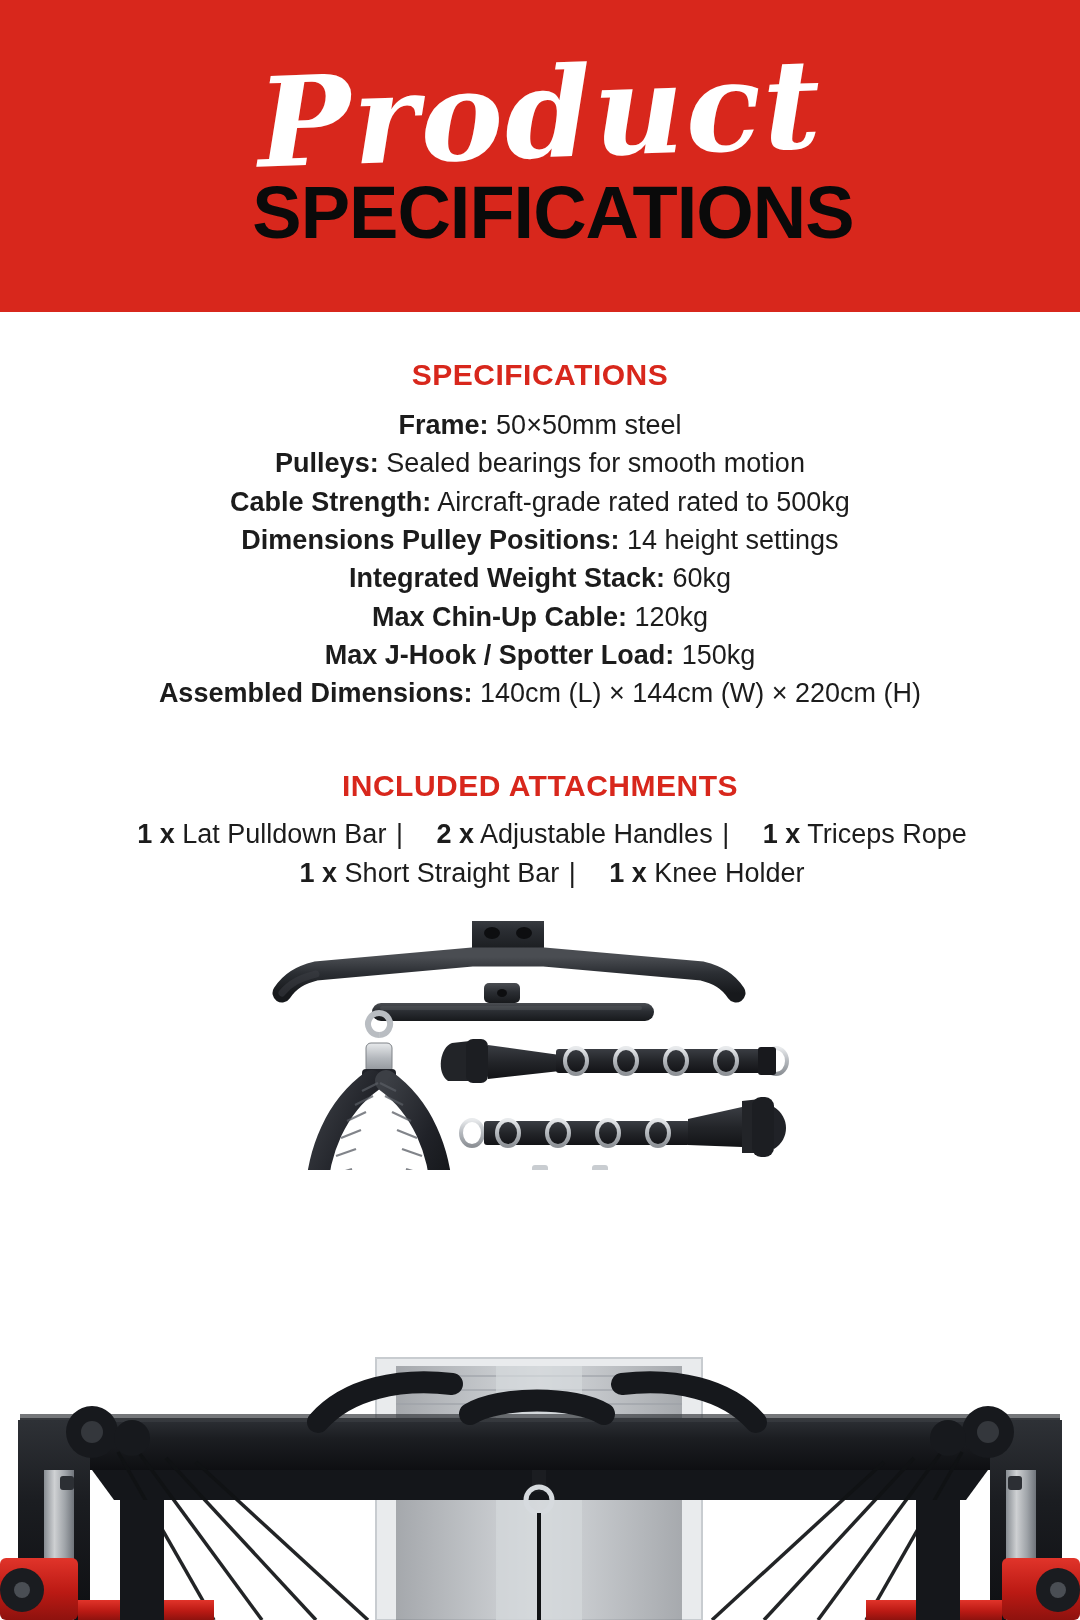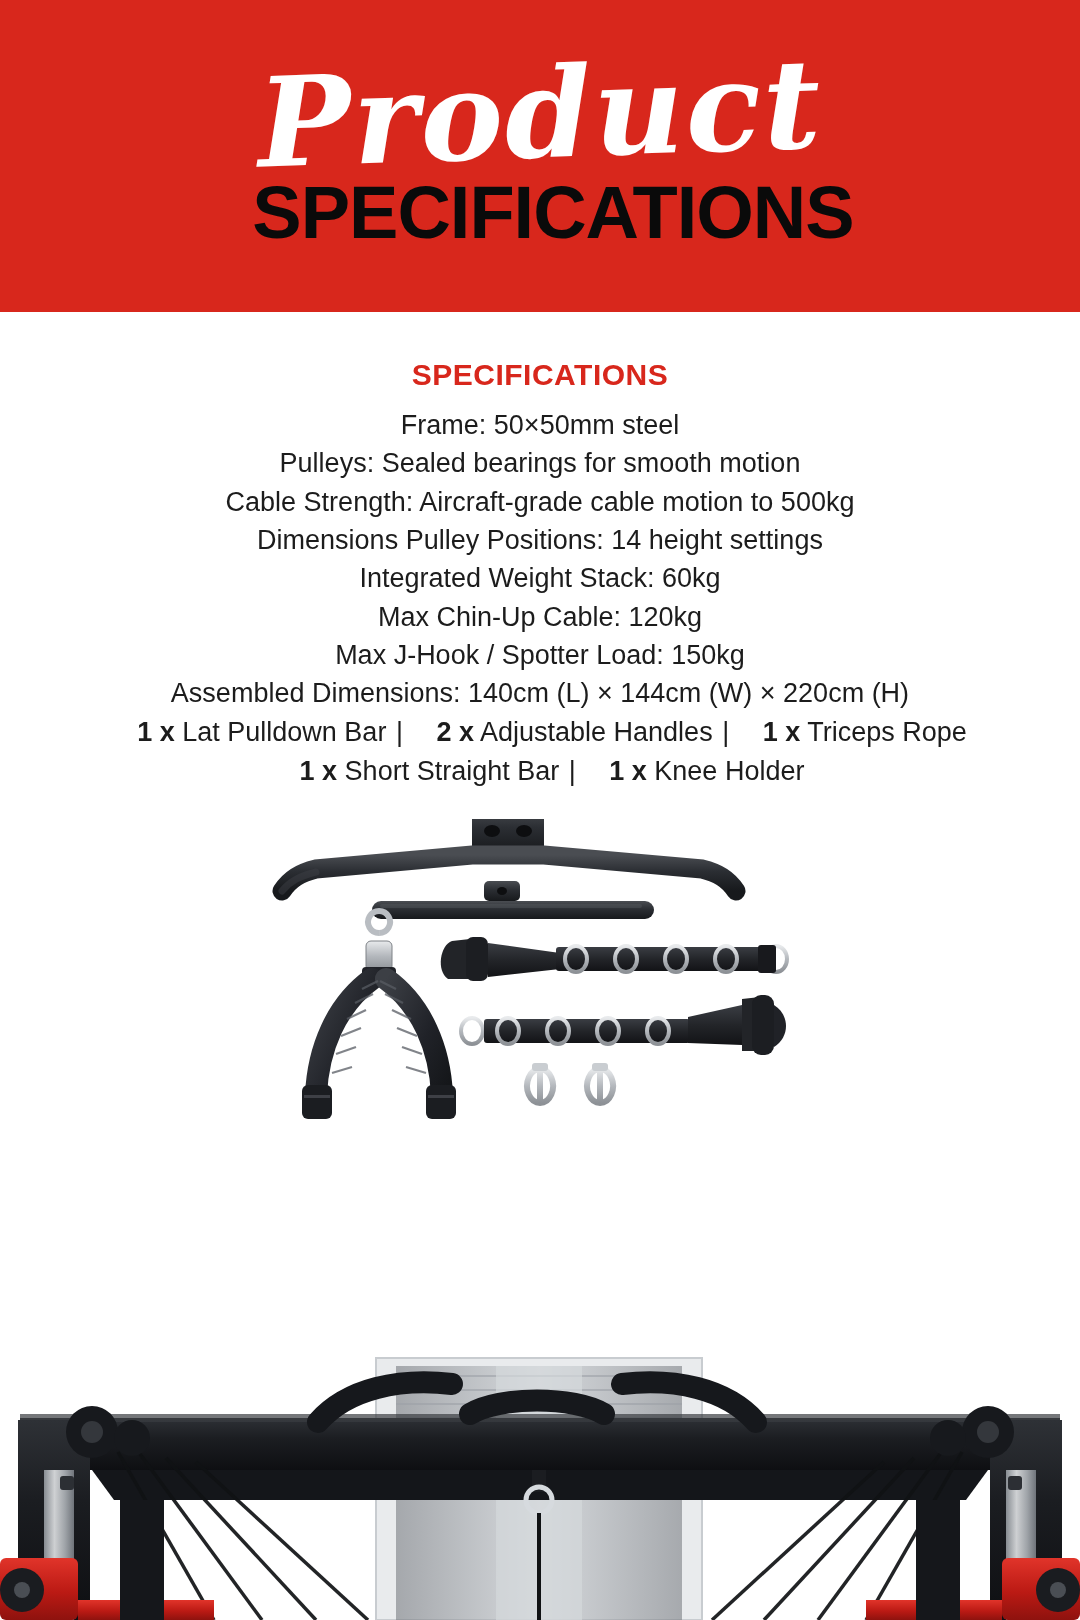--- a/index.html
+++ b/index.html
@@ -70,21 +70,21 @@
   }
   .spec-list {
     text-align: center;
   }
   .spec-row {
     font-size: 27px;
     line-height: 1.42;
     color: #1c1c1c;
   }
   .spec-row .k {
-    font-weight: 400;
+    font-weight: 700;
     text-align: center;
   }
   .spec-row .v {
     font-weight: 400;
     margin-top: 16px;
   }
 
   .attach-title {
     text-align: center;
     color: #d8271c;
@@ -140,21 +140,21 @@
     <div class="spec-row">
       <span class="k">Frame:</span>
       <span class="v">50×50mm steel</span>
     </div>
     <div class="spec-row">
       <span class="k">Pulleys:</span>
       <span class="v">Sealed bearings for smooth motion</span>
     </div>
     <div class="spec-row">
       <span class="k">Cable Strength:</span>
-      <span class="v">Aircraft-grade cable motion to 500kg</span>
+      <span class="v">Aircraft-grade rated rated to 500kg</span>
     </div>
     <div class="spec-row">
       <span class="k">Dimensions Pulley Positions:</span>
       <span class="v">14 height settings</span>
     </div>
     <div class="spec-row">
       <span class="k">Integrated Weight Stack:</span>
       <span class="v">60kg</span>
     </div>
     <div class="spec-row">
@@ -164,20 +164,21 @@
     <div class="spec-row">
       <span class="k">Max J-Hook / Spotter Load:</span>
       <span class="v">150kg</span>
     </div>
     <div class="spec-row">
       <span class="k">Assembled Dimensions:</span>
       <span class="v">140cm (L) × 144cm (W) × 220cm (H)</span>
     </div>
   </div>
 
+  <div class="attach-title">INCLUDED ATTACHMENTS</div>
 
   <div class="attach-line">
     <span class="qty">1 x</span>
     <span>Lat Pulldown Bar</span>
     <span class="sep">|</span>
     <span class="qty">2 x</span>
     <span>Adjustable Handles</span>
     <span class="sep">|</span>
     <span class="qty">1 x</span>
     <span>Triceps Rope</span>

